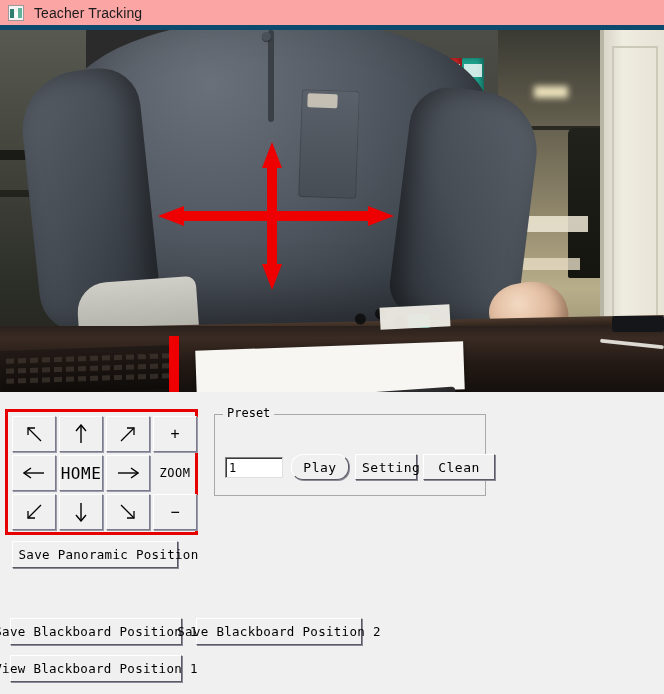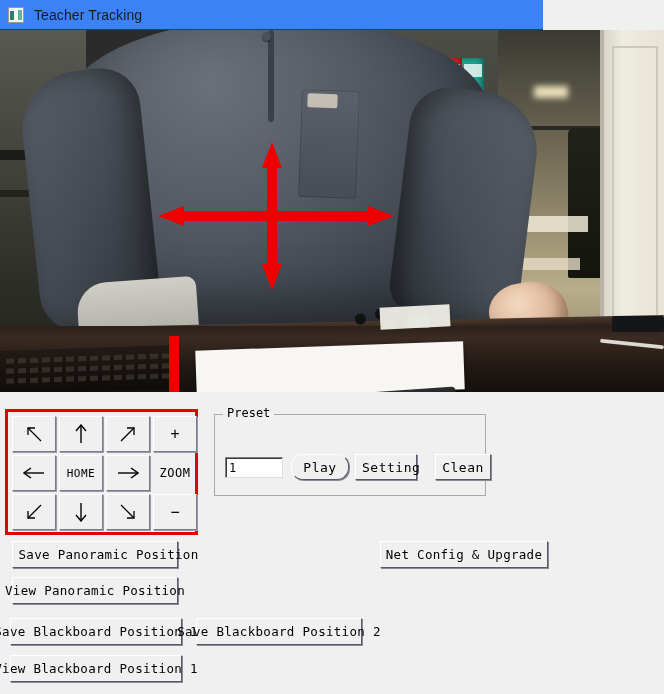--- a/index.html
+++ b/index.html
@@ -21,24 +21,24 @@
     width: 664px;
     height: 694px;
     background: #f0f0f0;
     box-sizing: border-box;
   }
 
   
   #title-bar {
     position: absolute;
     left: 0; top: 0;
-    width: 543px;
+    width: 664px;
     height: 30px;
-    background: #3b82f6;
-    border-bottom: 1px solid #0c4a6e;
+    background: #fca5a5;
+    border-bottom: 5px solid #0c4a6e;
     display: flex;
     align-items: center;
     box-sizing: border-box;
   }
   #win-icon {
     width: 16px; height: 16px;
     margin-left: 8px;
     background: #f4f4f4;
     border: 1px solid #9a9a9a;
     box-sizing: border-box;
@@ -329,21 +329,21 @@
     user-select: none;
     padding: 0;
   }
   .btn95 svg { display:block; }
   .zoom-label {
     display: flex; align-items: center; justify-content: center;
     font-family: "DejaVu Sans Mono", monospace;
     font-size: 12px; color: #000; letter-spacing: .5px;
   }
   .sign { font-size: 15px; line-height: 1; font-family: "DejaVu Sans Mono", monospace; }
-  .home-lbl { font-size: 11px; letter-spacing: .5px; }
+  .home-lbl { font-size: 16px; letter-spacing: .5px; }
 
   
   #preset-group {
     position: absolute;
     left: 214px; top: 414px;
     width: 272px; height: 82px;
     border: 1px solid #a9a9a9;
     box-sizing: border-box;
   }
   #preset-legend {
@@ -384,21 +384,21 @@
     background: #f0f0f0;
     font-family: "DejaVu Sans Mono", monospace;
     font-size: 13px;
     color: #000;
     box-sizing: border-box;
     cursor: default;
     letter-spacing: .5px;
   }
   #btn-play    { left: 76px;  width: 58px; border-radius: 12px; }
   #btn-setting { left: 140px; width: 62px; }
-  #btn-clean   { left: 220px; width: 56px; }
+  #btn-clean   { left: 208px; width: 72px; }
 
   
   .cmd-btn {
     position: absolute;
     height: 27px;
     background: #f0f0f0;
     border-top: 1px solid #ffffff;
     border-left: 1px solid #ffffff;
     border-right: 1px solid #5a5a66;
     border-bottom: 1px solid #5a5a66;
@@ -621,22 +621,20 @@
 
   <div id="preset-group">
     <span id="preset-legend">Preset</span>
     <input id="preset-input" type="text" value="1" style="">
     <button class="preset-btn" id="btn-play">Play</button>
     <button class="preset-btn" id="btn-setting">Setting</button>
     <button class="preset-btn" id="btn-clean">Clean</button>
   </div>
 
   <button class="cmd-btn" id="btn-save-pano">Save Panoramic Position</button>
-  <button class="cmd-btn" id="btn-netcfg">Net Config &amp; Upgrade</button>
-
-  <button class="cmd-btn" id="btn-view-pano">View Panoramic Position</button>
+
 
   <button class="cmd-btn" id="btn-save-bb1">Save Blackboard Position 1</button>
   <button class="cmd-btn" id="btn-save-bb2">Save Blackboard Position 2</button>
 
   <button class="cmd-btn" id="btn-view-bb1">View Blackboard Position 1</button>
 
 </div>
 
 </body></html>

